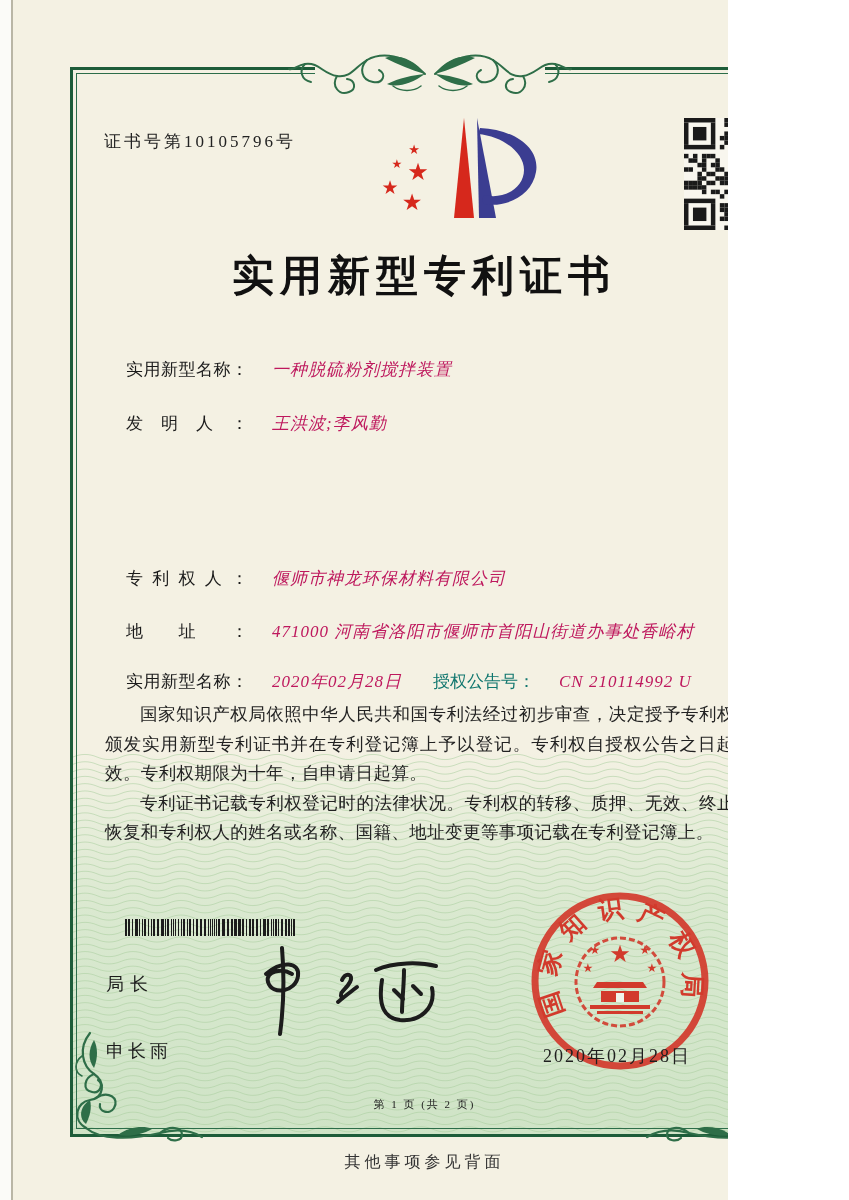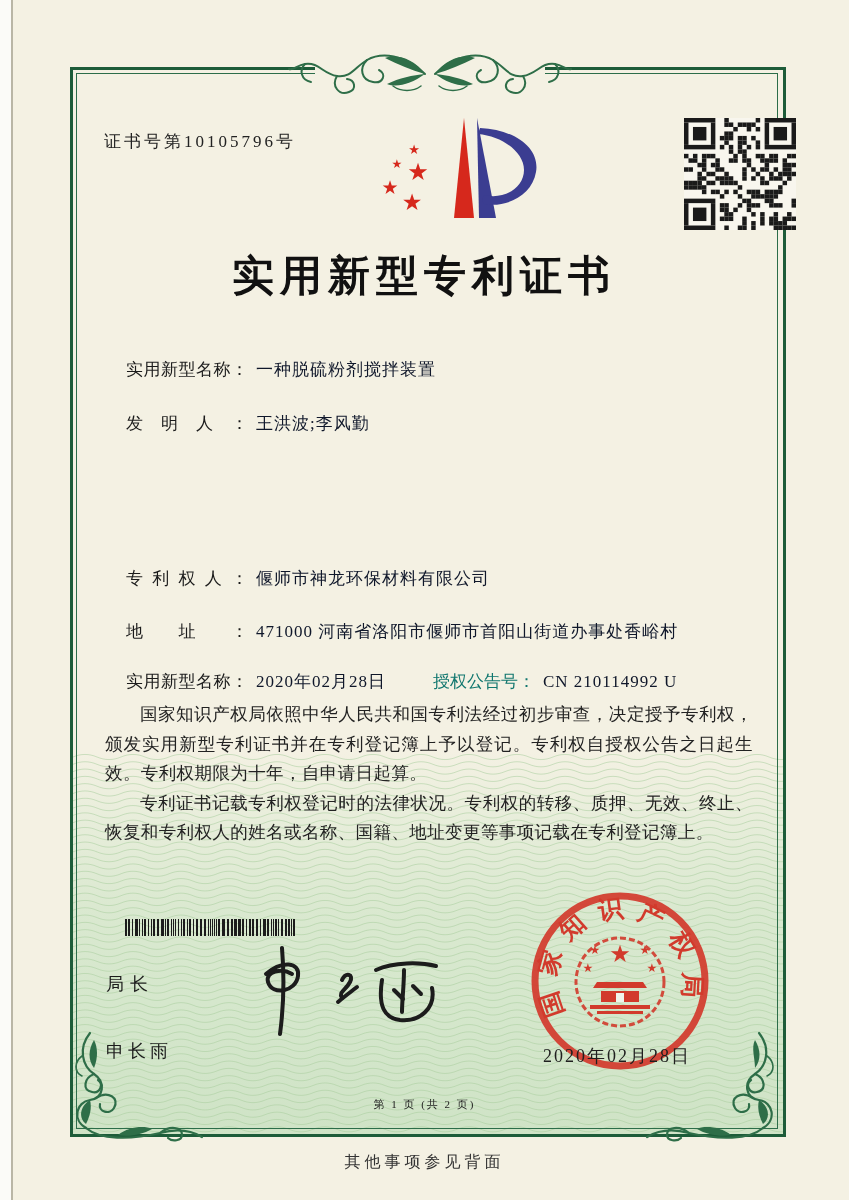--- a/index.html
+++ b/index.html
@@ -1,16 +1,16 @@
 <!DOCTYPE html>
 <html><head>
 <meta charset="utf-8">
 <style>
   html,body{margin:0;padding:0;background:#ffffff;}
-  .canvas{position:relative;width:849px;height:1200px;background:#fbfbf8;overflow:hidden;
+  .canvas{position:relative;width:728px;height:1200px;background:#fbfbf8;overflow:hidden;
           font-family:"Liberation Serif","DejaVu Serif",serif;color:#1e1e1e;}
   .paper{position:absolute;left:12px;top:0;width:837px;height:1200px;background:#f4f1e3;}
   .paper-edge{position:absolute;left:11px;top:0;width:2px;height:1200px;background:#b9b6a6;}
 
   .green-zone{position:absolute;left:73px;top:752px;width:711px;height:384px;
     background:linear-gradient(180deg, rgba(216,233,208,0) 0%, rgba(216,233,208,.45) 18%,
                rgba(213,231,204,.85) 42%, #d5e7cc 65%, #cfe3c6 100%);}
   .green-zone svg{position:absolute;left:0;top:0;}
 
   .frame-outer{position:absolute;left:70px;top:67px;width:710px;height:1064px;border:3px solid #1d5c39;}
@@ -23,21 +23,21 @@
   .logo{position:absolute;left:378px;top:112px;width:170px;height:112px;}
   .qr{position:absolute;left:684px;top:118px;width:112px;height:112px;background:#f8f6ee;}
   .qr svg{display:block;}
 
   .title{position:absolute;left:124px;top:248px;width:600px;text-align:center;
          font-size:42px;font-weight:700;letter-spacing:6px;color:#111;}
 
   .field-row{position:absolute;left:105px;width:660px;font-size:17px;white-space:nowrap;}
   .f-label{display:inline-block;width:122px;text-align:justify;text-align-last:justify;
            vertical-align:top;color:#1b1b1b;margin-left:21px;}
-  .f-value{margin-left:8px;color:#0f172a;letter-spacing:1px;}
+  .f-value{margin-left:24px;color:#be185d;letter-spacing:1px;font-style:italic;}
   .f-pair2{position:absolute;left:328px;top:0;}
   .f-label2{display:inline-block;color:#0f766e;}
 
   .paragraphs{position:absolute;left:105px;top:700px;width:648px;}
   .paragraphs p{margin:0;text-indent:2em;font-size:17.5px;line-height:29.5px;
                 letter-spacing:.4px;text-align:justify;color:#222;}
 
   .barcode{position:absolute;left:125px;top:919px;width:172px;height:17px;}
   .barcode i{position:absolute;top:0;height:100%;background:#1c1c1c;}
 

